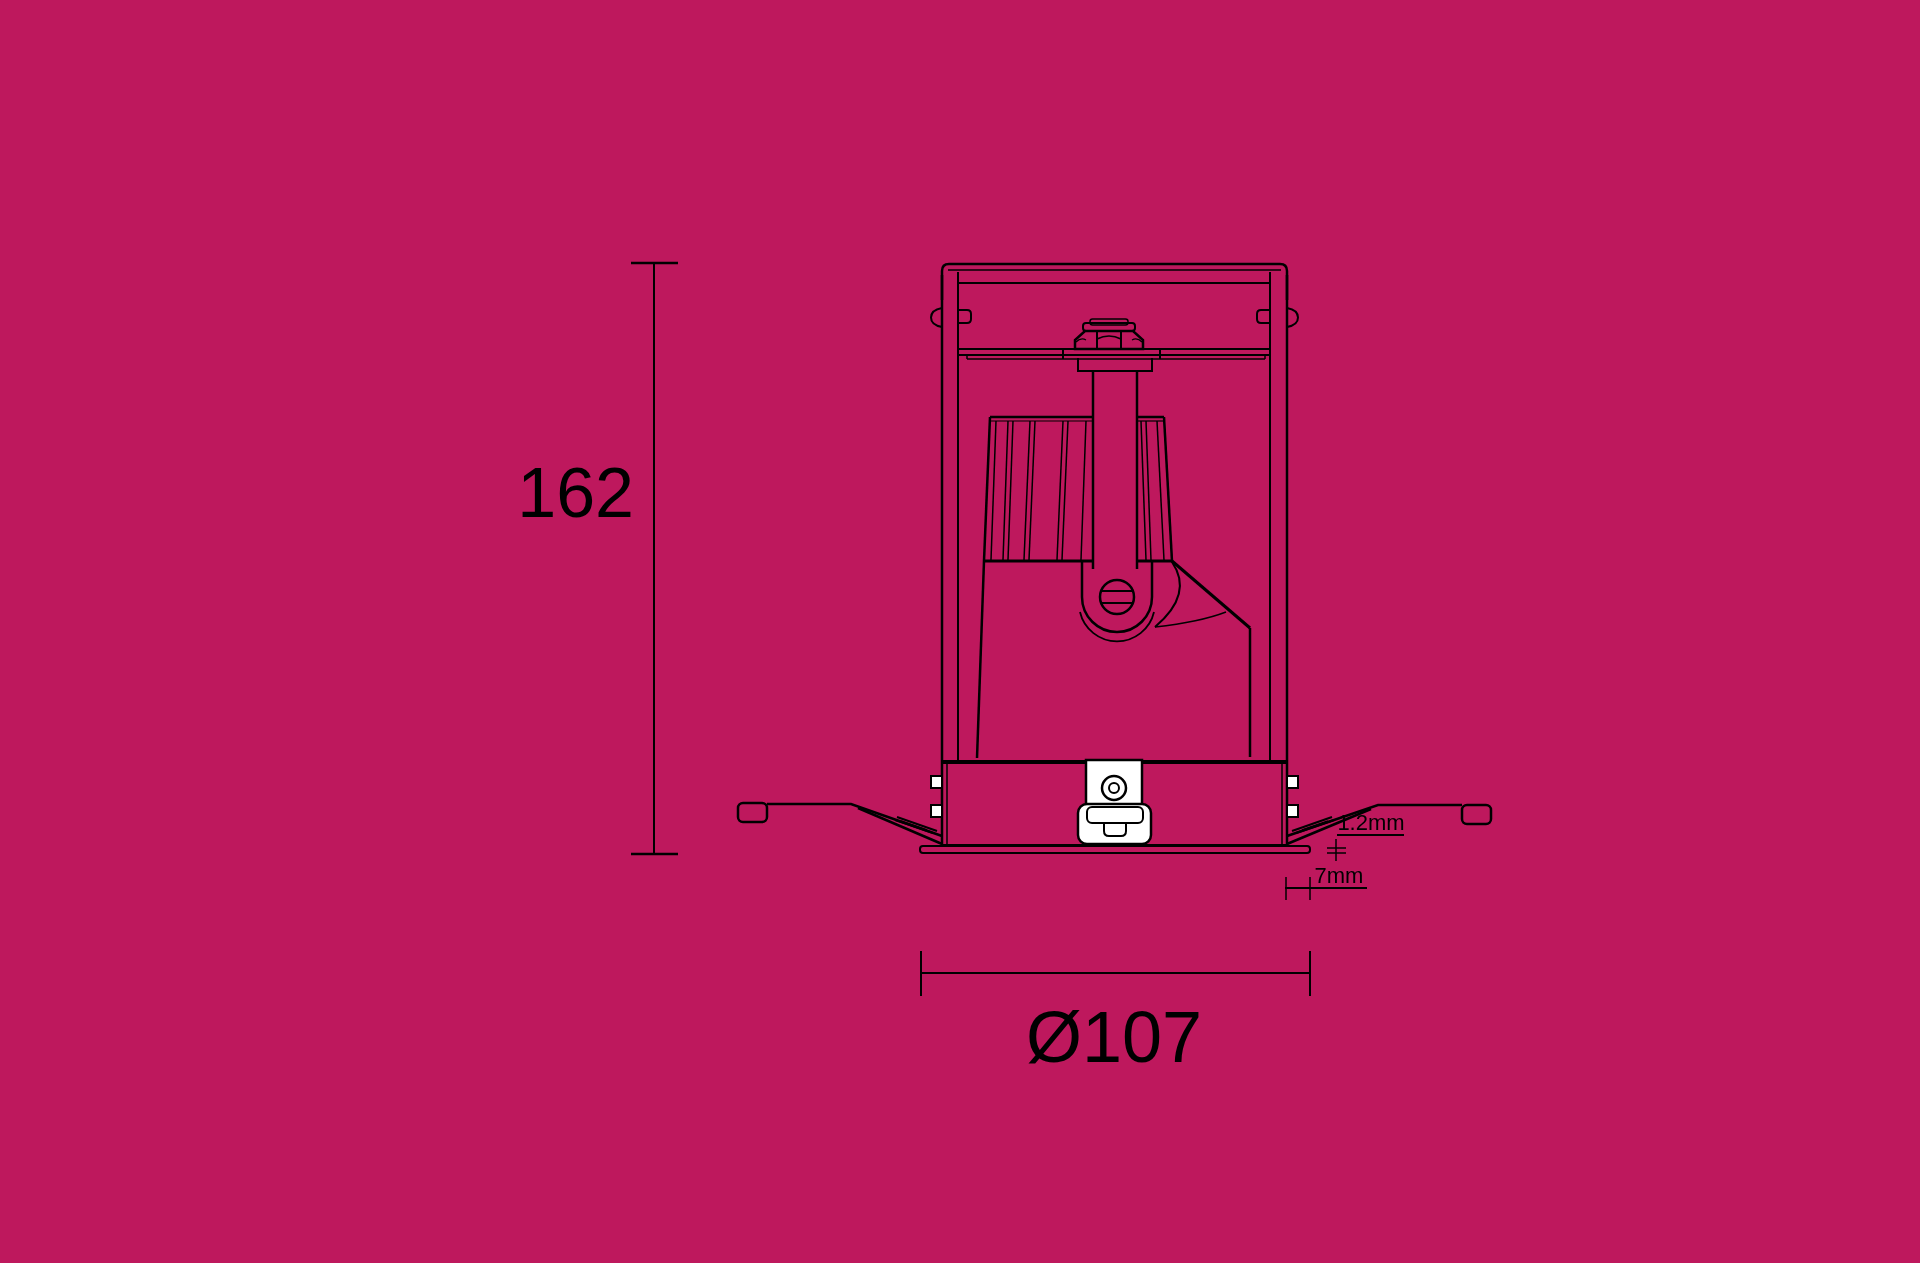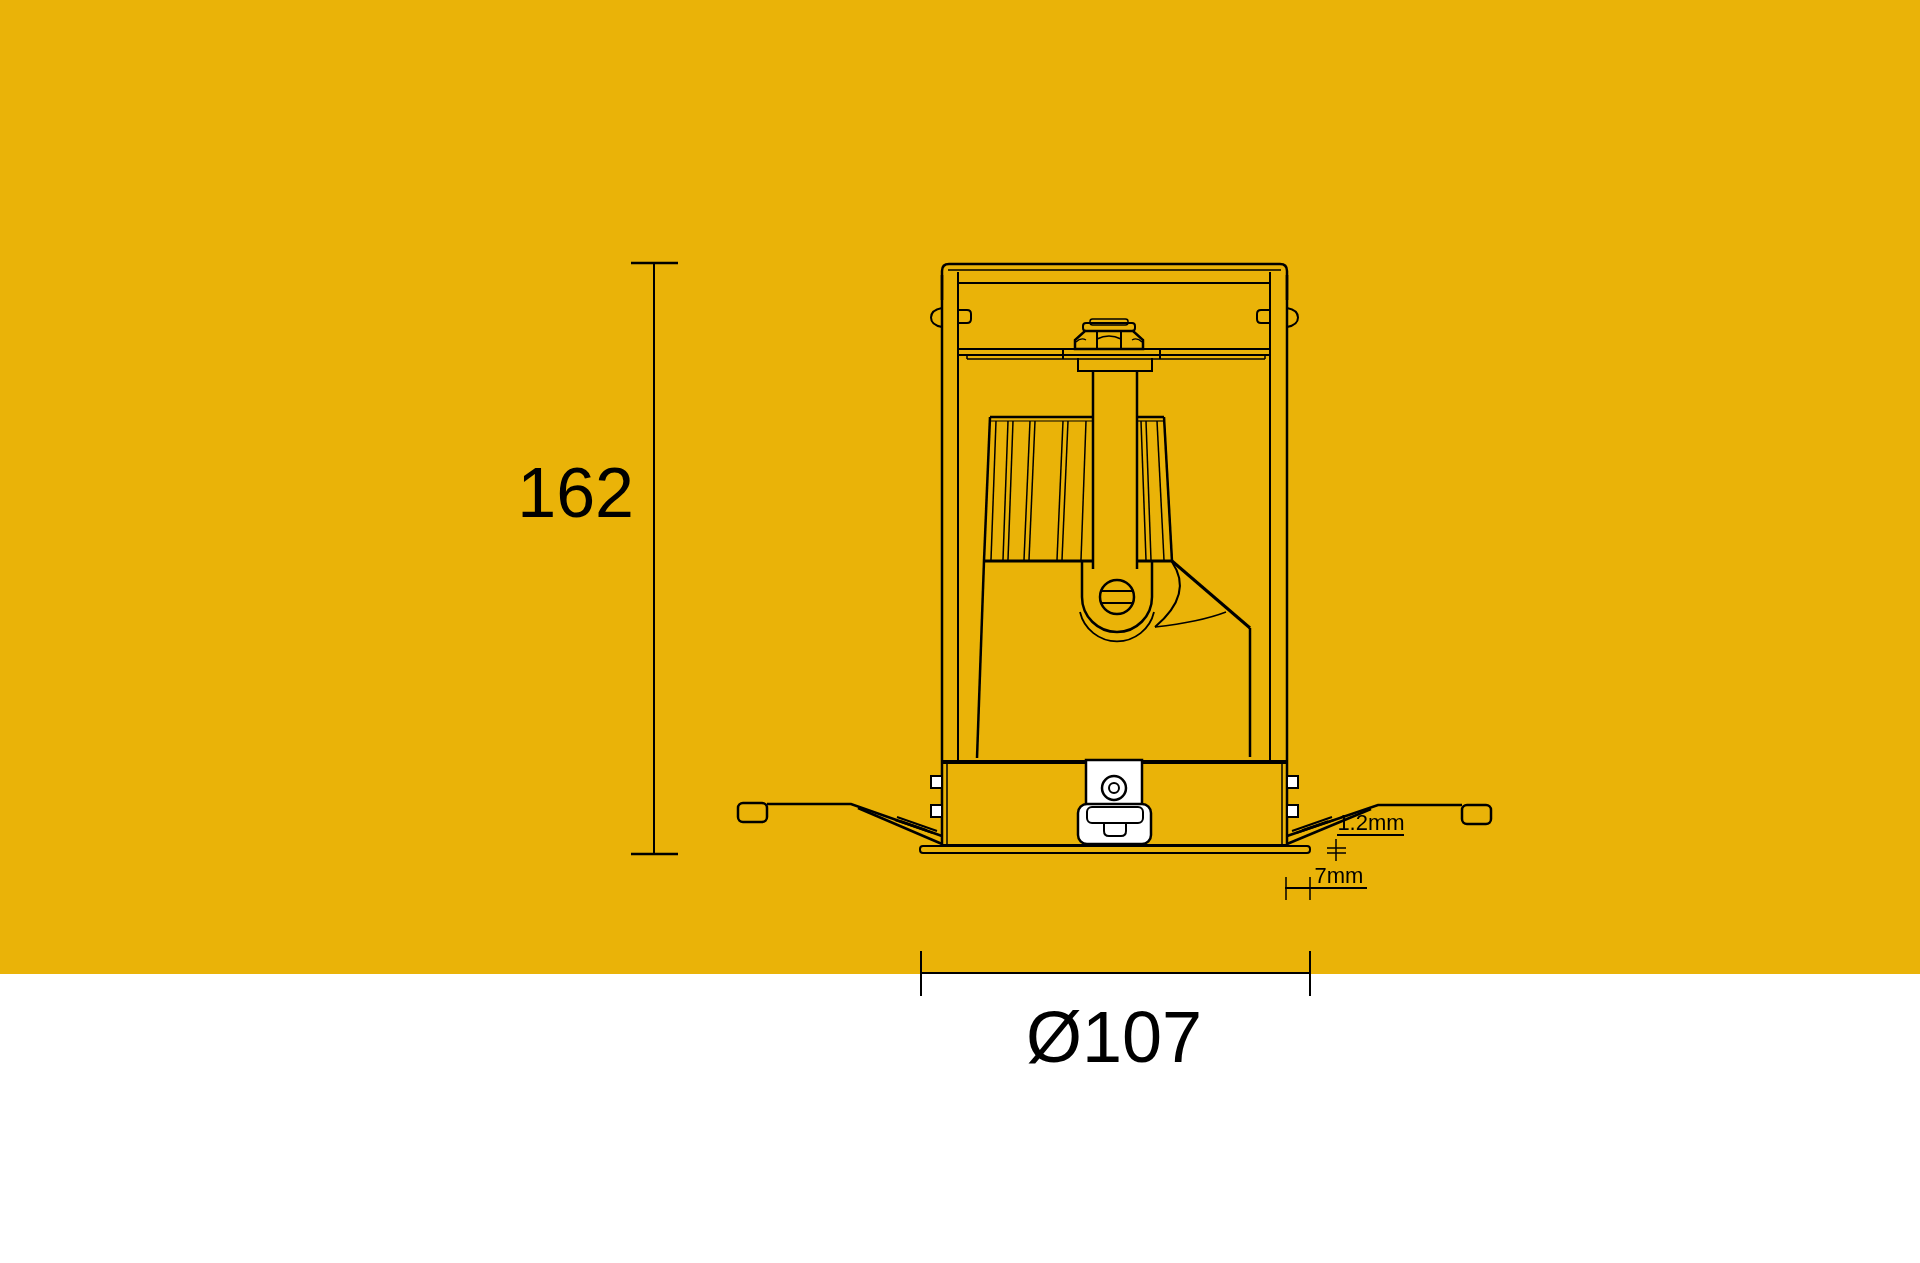--- a/index.html
+++ b/index.html
@@ -6,22 +6,22 @@
     margin: 0;
     padding: 0;
     background: #ffffff;
     width: 1920px;
     height: 1263px;
     overflow: hidden;
   }
   .canvas-wrap {
     position: relative;
     width: 1920px;
-    height: 974px;
-    background: #eab308;
+    height: 1263px;
+    background: #be185d;
   }
   svg { display: block; }
   .dim-text {
     font-family: "Liberation Sans", "DejaVu Sans", sans-serif;
     fill: #000000;
   }
   .dim-text-large { font-size: 70px; }
   .dim-text-xl { font-size: 72px; }
   .dim-text-small { font-size: 22px; }
 </style>

